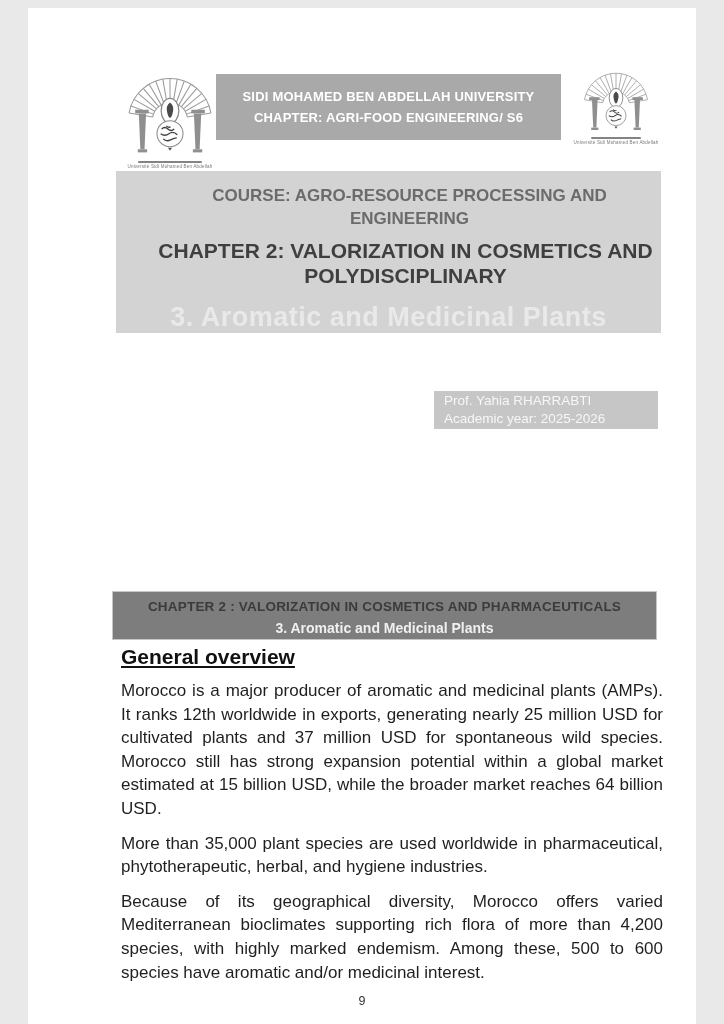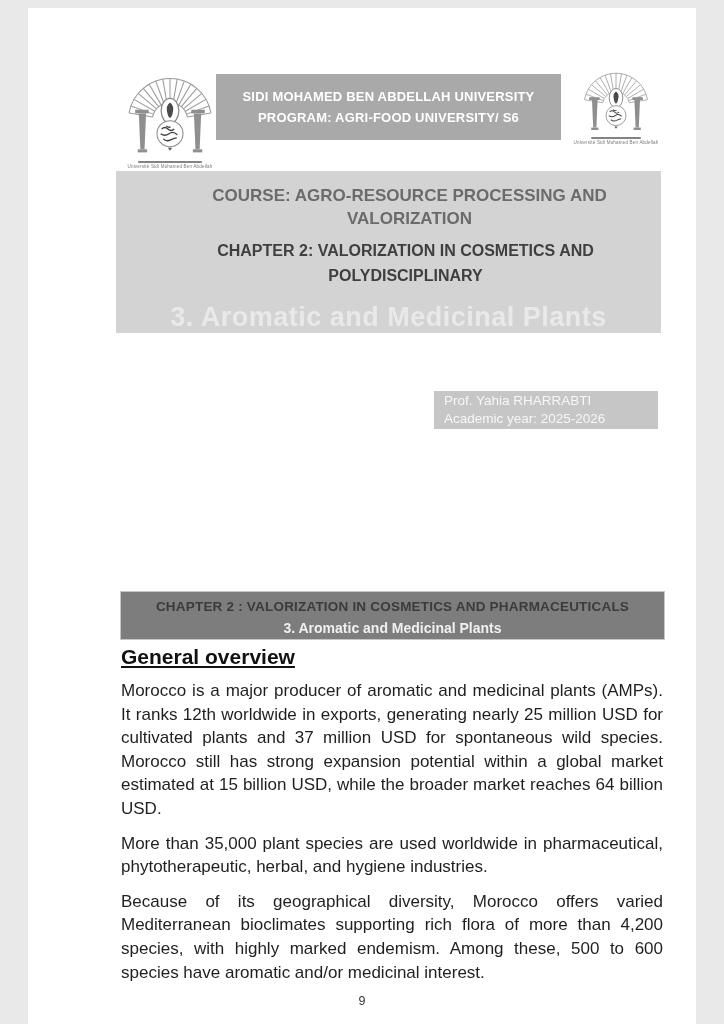--- a/index.html
+++ b/index.html
@@ -30,37 +30,37 @@
     color:#ffffff;font-weight:bold;font-size:13px;line-height:21px;
     letter-spacing:.2px;white-space:nowrap;
   }
   
   .title-box{
     position:absolute;left:88px;top:163px;width:545px;height:162px;
     background:#d3d3d3;text-align:center;
   }
   .course-line{font-size:17px;font-weight:bold;color:#6b6b6b;line-height:23px;padding-left:42px;}
   .course-line.first{margin-top:13px;}
-  .chapter-line{font-size:16px;font-weight:bold;color:#3f3f3f;line-height:25px;padding-left:34px;}
+  .chapter-line{font-size:21px;font-weight:bold;color:#3f3f3f;line-height:25px;padding-left:34px;}
   .chapter-line.first{margin-top:8px;}
   .subtitle-line{font-size:27px;font-weight:bold;color:#e9e9e9;margin-top:14px;letter-spacing:.5px;}
   
   .author-box{
     position:absolute;left:406px;top:383px;width:224px;height:38px;
     background:#c6c6c6;
     display:flex;flex-direction:column;justify-content:center;
     padding-left:0;
   }
   .author-box .aline{
     color:#f7f7f7;font-weight:normal;font-size:13.5px;line-height:18px;
     margin-left:10px;white-space:nowrap;
   }
   
   .banner{
-    position:absolute;left:92px;top:583px;width:543px;height:47px;
+    position:absolute;left:84px;top:583px;width:543px;height:47px;
     background:#7d7d7d;border:1px solid #c6c6c6;text-align:center;
   }
   .banner-line1{font-size:13.5px;font-weight:bold;color:#3b3b3b;margin-top:7px;letter-spacing:.2px;white-space:nowrap;}
   .banner-line2{font-size:14px;font-weight:bold;color:#f0f0f0;margin-top:6px;}
   
   .content{position:absolute;left:93px;top:637px;width:542px;}
   .content-heading{
     font-size:21px;font-weight:bold;color:#111111;margin:0 0 10px 0;text-decoration:underline;
   }
   .content p{
@@ -121,21 +121,21 @@
         </g>
         <polygon points="48,80.5 52,80.5 50,83.5" fill="#555555"></polygon>
       </svg>
     </span>
     <div class="logo-cap-ar"></div>
     <div class="logo-cap-fr">Université Sidi Mohamed Ben Abdellah</div>
   </div>
 
   <div class="header-box">
     <div class="hline">SIDI MOHAMED BEN ABDELLAH UNIVERSITY</div>
-    <div class="hline">PROGRAM: AGRI-FOOD UNIVERSITY/ S6</div>
+    <div class="hline">CHAPTER: AGRI-FOOD ENGINEERING/ S6</div>
   </div>
 
   <div class="logo logo-right">
     <span>
       <svg viewBox="0 0 100 92" xmlns="http://www.w3.org/2000/svg">
         <g stroke="#9a9a9a" stroke-width="1" fill="none">
           <path d="M10.6 47.1 A40 40 0 0 1 89.4 47.1"></path>
           <path d="M33.3 51 A17 17 0 0 1 66.7 51"></path>
           <line x1="66.7" y1="51" x2="89.4" y2="47.1"></line>
             <line x1="66" y1="48.2" x2="87.6" y2="40.3"></line>
@@ -174,21 +174,21 @@
         </g>
         <polygon points="48,80.5 52,80.5 50,83.5" fill="#555555"></polygon>
       </svg>
     </span>
     <div class="logo-cap-ar"></div>
     <div class="logo-cap-fr">Université Sidi Mohamed Ben Abdellah</div>
   </div>
 
   <div class="title-box">
     <div class="course-line first">COURSE: AGRO-RESOURCE PROCESSING AND</div>
-    <div class="course-line">VALORIZATION</div>
+    <div class="course-line">ENGINEERING</div>
     <div class="chapter-line first">CHAPTER 2: VALORIZATION IN COSMETICS AND</div>
     <div class="chapter-line">POLYDISCIPLINARY</div>
     <div class="subtitle-line">3. Aromatic and Medicinal Plants</div>
   </div>
 
   <div class="author-box">
     <div class="aline">Prof. Yahia RHARRABTI</div>
     <div class="aline">Academic year: 2025-2026</div>
   </div>
 

